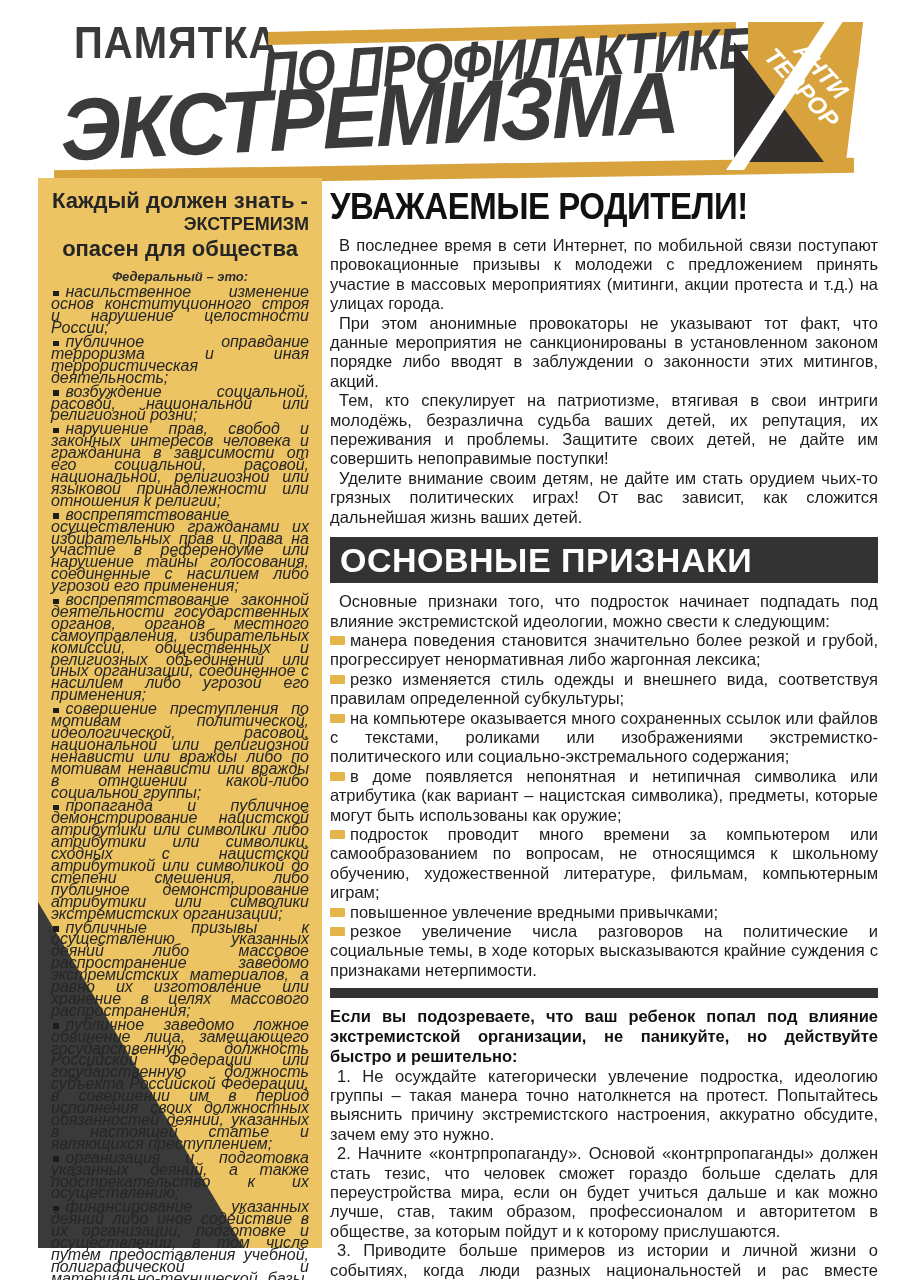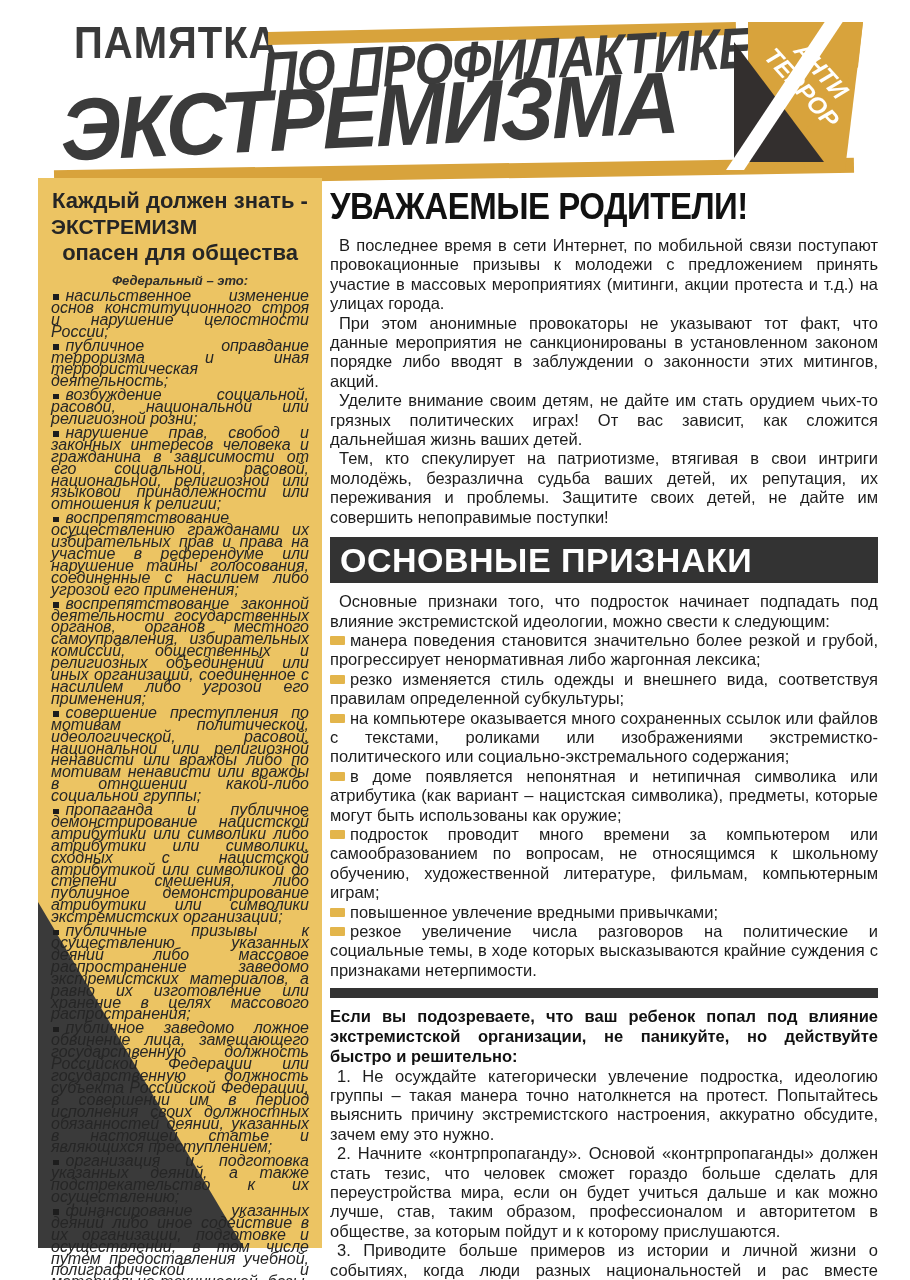--- a/index.html
+++ b/index.html
@@ -45,21 +45,21 @@
   .sidebar {
     position:absolute; left:38px; top:178px; width:284px; height:1070px;
     background:#ecc463; padding:10px 13px 12px 13px; color:#2d2d2d;
   }
   .sb-triangle {
     position:absolute; left:0; bottom:0; width:206px; height:346px;
     background:#3a3a3a;
     clip-path:polygon(0 0, 0 100%, 100% 100%);
   }
   .sb-h1, .sb-h3 { font-size:22px; font-weight:700; text-align:center; line-height:1.2; color:#252525; }
-  .sb-h2 { font-size:21px; font-weight:700; text-align:left; line-height:1.2; color:#252525; }
+  .sb-h2 { font-size:18px; font-weight:700; text-align:right; line-height:1.2; color:#252525; }
   .sb-list-title {
     margin-top:7px; font-size:13px; font-weight:700; font-style:italic; text-align:center;
   }
   .sb-items { position:relative; z-index:1; margin-top:2px; }
   .sb-item {
     font-size:16px; line-height:11.9px; font-style:italic;
     text-align:justify; margin-bottom:2px; color:#262626;
   }
   .sb-sq {
     display:inline-block; width:5.5px; height:5.5px; background:#1d1d1d;
@@ -174,23 +174,23 @@
 
   <div class="main">
     <div class="m-h1">УВАЖАЕМЫЕ РОДИТЕЛИ!</div>
 
     <div>
 
         <p class="m-p">В последнее время в сети Интернет, по мобильной связи поступают провокационные призывы к молодежи с предложением принять участие в массовых мероприятиях (митинги, акции протеста и т.д.) на улицах города.</p>
 
         <p class="m-p">При этом анонимные провокаторы не указывают тот факт, что данные мероприятия не санкционированы в установленном законом порядке либо вводят в заблуждении о законности этих митингов, акций.</p>
 
+        <p class="m-p">Тем, кто спекулирует на патриотизме, втягивая в свои интриги молодёжь, безразлична судьба ваших детей, их репутация, их переживания и проблемы. Защитите своих детей, не дайте им совершить непоправимые поступки!</p>
+
         <p class="m-p">Уделите внимание своим детям, не дайте им стать орудием чьих-то грязных политических играх! От вас зависит, как сложится дальнейшая жизнь ваших детей.</p>
-
-        <p class="m-p">Тем, кто спекулирует на патриотизме, втягивая в свои интриги молодёжь, безразлична судьба ваших детей, их репутация, их переживания и проблемы. Защитите своих детей, не дайте им совершить непоправимые поступки!</p>
       </div>
 
     <div class="banner">ОСНОВНЫЕ ПРИЗНАКИ</div>
 
     <p class="m-p signs-intro">Основные признаки того, что подросток начинает подпадать под влияние экстремистской идеологии, можно свести к следующим:</p>
 
     <div>
 
         <div class="sign-item"><span class="sign-sq"></span><span>манера поведения становится значительно более резкой и грубой, прогрессирует ненормативная либо жаргонная лексика;</span></div>
 

